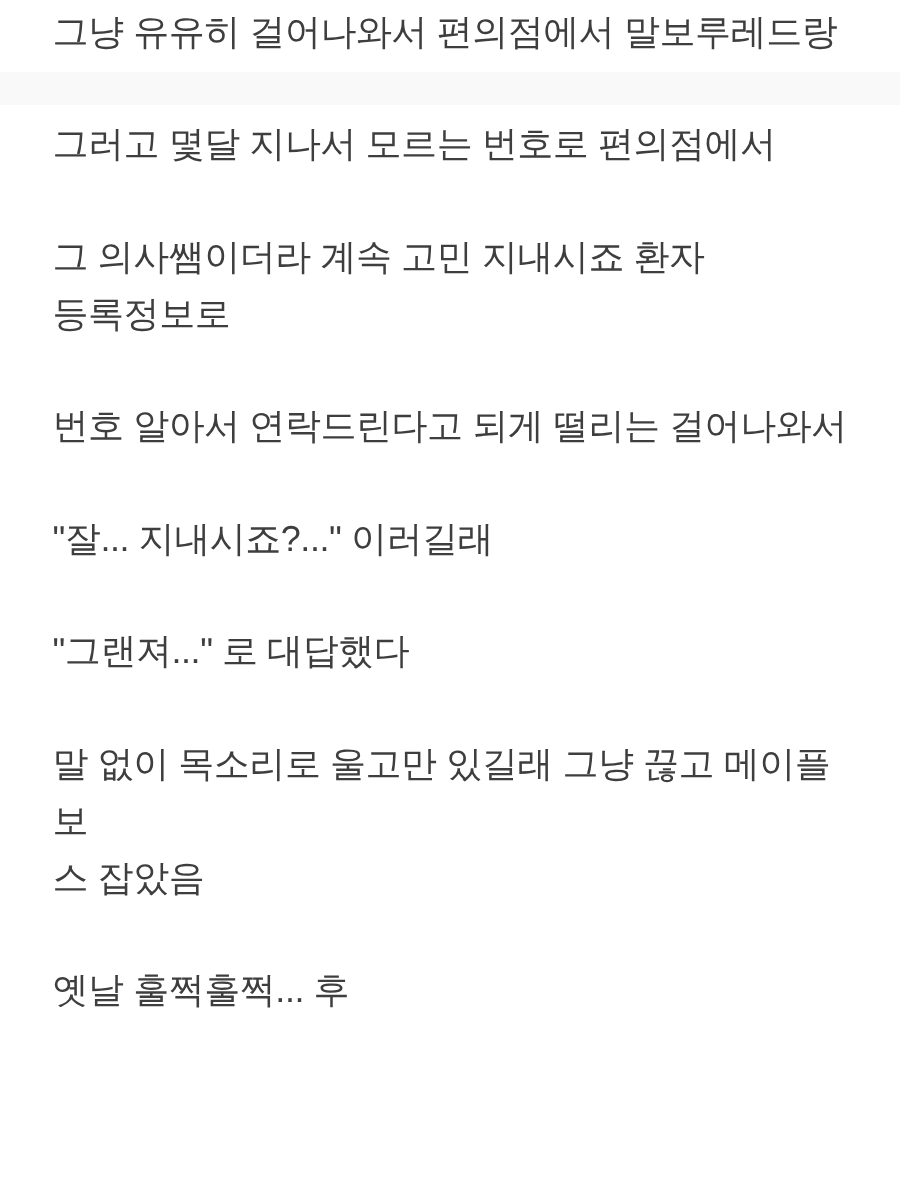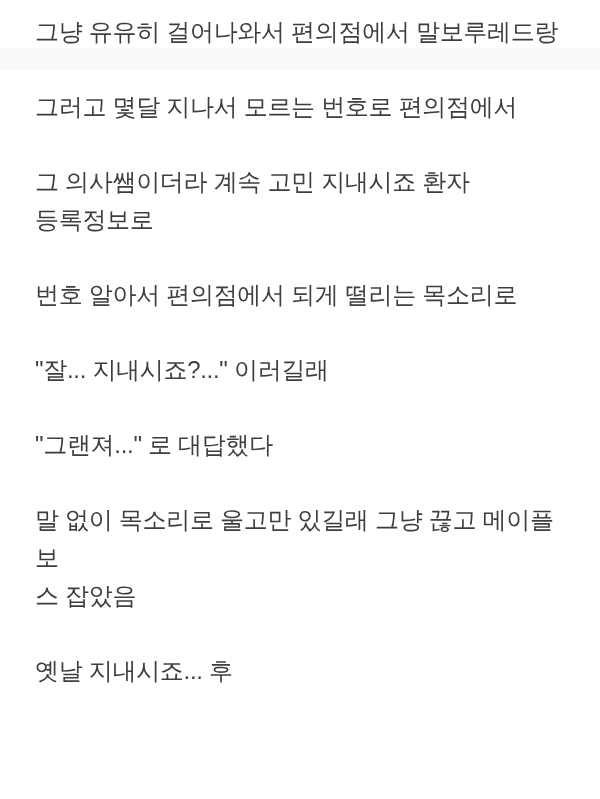--- a/index.html
+++ b/index.html
@@ -18,21 +18,21 @@
     position: absolute;
     left: 0;
     top: 48px;
     width: 600px;
     height: 22px;
     background: rgba(0, 0, 0, 0.022);
     pointer-events: none;
   }
   .post-body {
     position: relative;
-    padding: 13px 22px 0 35px;
+    padding: 3px 22px 0 35px;
     box-sizing: border-box;
     width: 600px;
   }
   .post-paragraph {
     margin: 0 0 37px 0;
     font-size: 24px;
     line-height: 38px;
     font-weight: 400;
     color: #3e3e3e;
     letter-spacing: -0.3px;
@@ -42,20 +42,20 @@
 </style>
 </head>
 <body>
 
 <div class="band"></div>
 
 <div class="post-body">
   <p class="post-paragraph">그냥 유유히 걸어나와서 편의점에서 말보루레드랑</p>
   <p class="post-paragraph">그러고 몇달 지나서 모르는 번호로 편의점에서</p>
   <p class="post-paragraph">그 의사쌤이더라 계속 고민 지내시죠 환자 등록정보로</p>
-  <p class="post-paragraph">번호 알아서 편의점에서 되게 떨리는 목소리로</p>
+  <p class="post-paragraph">번호 알아서 연락드린다고 되게 떨리는 걸어나와서</p>
   <p class="post-paragraph">"잘... 지내시죠?..." 이러길래</p>
   <p class="post-paragraph">"그랜져..." 로 대답했다</p>
   <p class="post-paragraph">말 없이 목소리로 울고만 있길래 그냥 끊고 메이플 보
 스 잡았음</p>
-  <p class="post-paragraph">옛날 지내시죠... 후</p>
+  <p class="post-paragraph">옛날 훌쩍훌쩍... 후</p>
 
 </div>
 
 </body></html>

